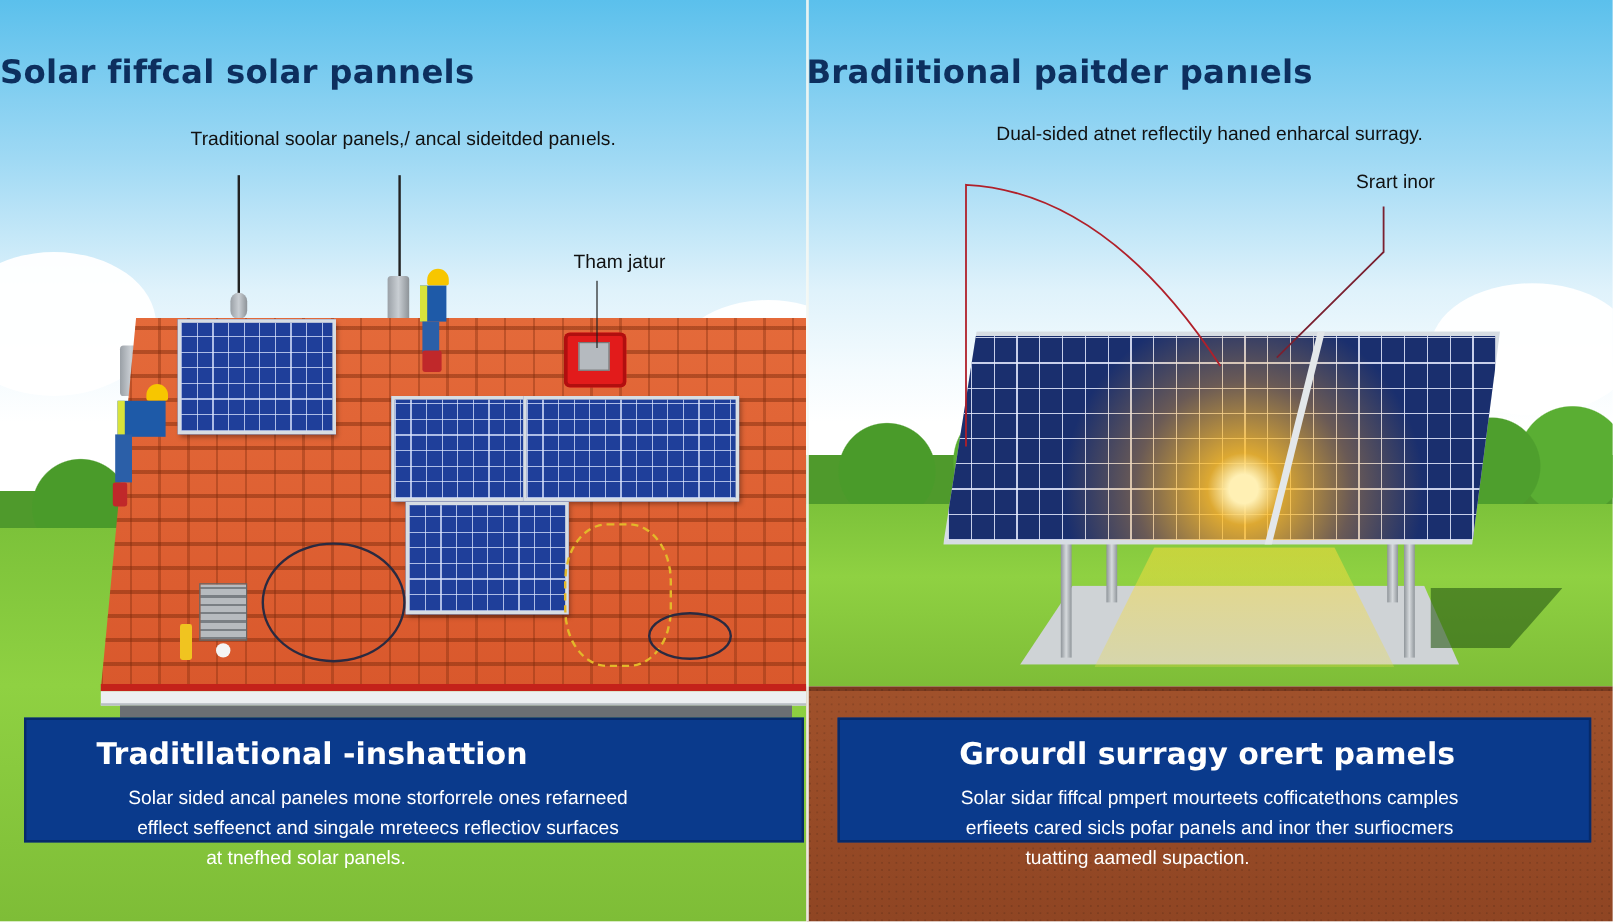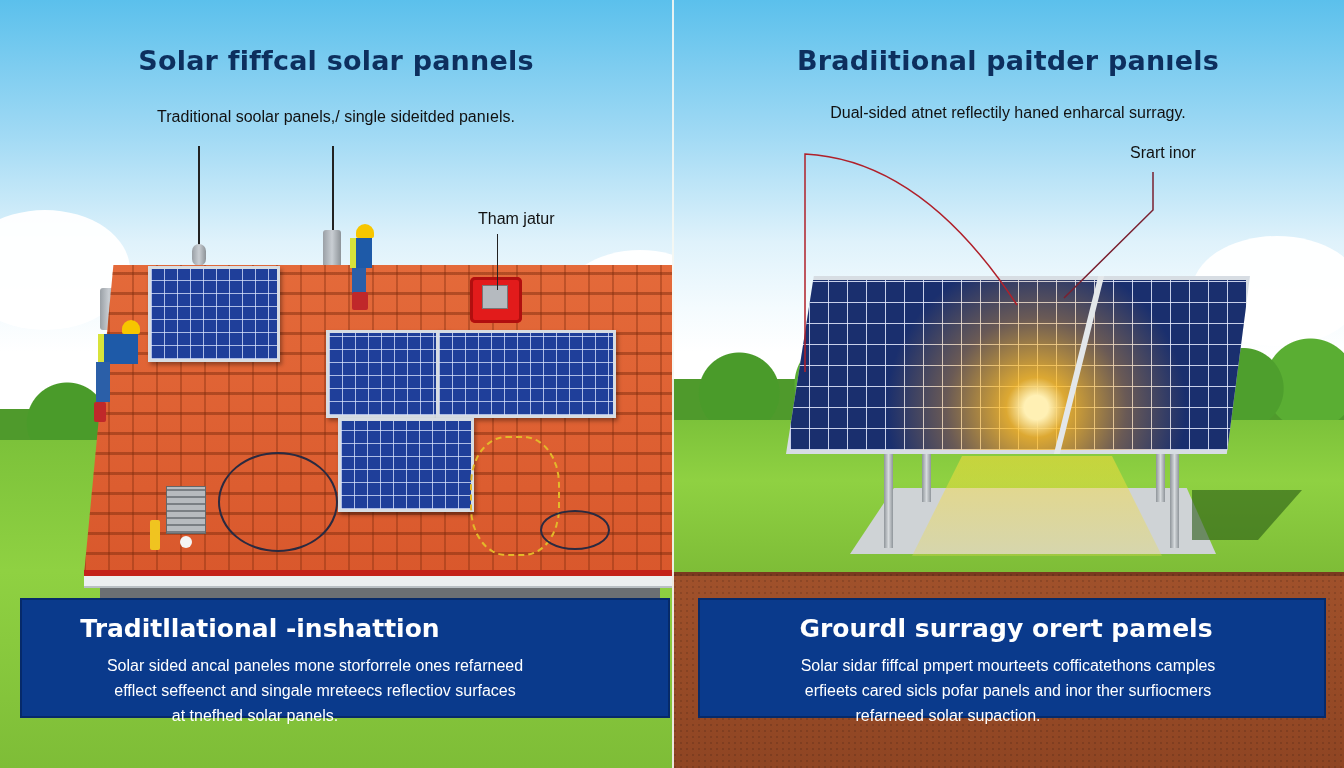--- a/index.html
+++ b/index.html
@@ -16,21 +16,21 @@
 
   .trees { position: absolute; left: 0; width: 100%; height: 90px;
            background: radial-gradient(circle at 10% 70%, #4a9b2a 0 40px, transparent 41px),
                        radial-gradient(circle at 25% 60%, #5aae33 0 45px, transparent 46px),
                        radial-gradient(circle at 85% 65%, #4e9f2d 0 40px, transparent 41px),
                        radial-gradient(circle at 95% 60%, #5aae33 0 45px, transparent 46px),
                        linear-gradient(transparent 55%, #4f9a2c 55%); }
 
   .grass { position: absolute; left: 0; width: 100%; background: linear-gradient(#7cc23a, #8fd142 40%, #7ebd37); }
 
-  .title { position: absolute; left: 0; width: 100%; text-align: center; color: #0d2f5e;
+  .title { position: absolute; left: 0; width: 100%; text-align: left; color: #0d2f5e;
            font-family: "DejaVu Sans", sans-serif; font-weight: bold; font-size: 27px; top: 45px; letter-spacing: 0.2px; }
   .subtitle { position: absolute; left: 0; width: 100%; text-align: center; color: #111;
               font-family: "Liberation Sans", sans-serif; font-size: 16px; }
 
   .label { position: absolute; color: #111; font-family: "Liberation Sans", sans-serif; font-size: 16px; }
 
   
   .roof { position: absolute; left: 84px; top: 265px; width: 588px; height: 310px;
           clip-path: polygon(5% 0, 100% 0, 100% 100%, 0 100%);
           background:
@@ -58,21 +58,21 @@
   .vent-box { position: absolute; background: linear-gradient(#cfd3d6,#8f959a); border: 1px solid #666;
               background-image: repeating-linear-gradient(0deg, #7a7f84 0 2px, #b7bbbf 2px 7px); }
   .red-box { position: absolute; left: 470px; top: 277px; width: 52px; height: 46px; background: #e21b1b;
              border-radius: 5px; box-shadow: 0 0 0 3px #b10f0f inset; }
   .red-box-inner { position: absolute; left: 12px; top: 8px; width: 26px; height: 24px; background: #b5babf; border: 1px solid #777; }
 
   .cable { position: absolute; border: 2px solid #2a2a40; border-radius: 50%; }
   .chain { position: absolute; border: 2px dashed #e3b82a; border-radius: 40%; }
 
   
-  .info { position: absolute; top: 598px; height: 120px; background: #0a3a8c; border: 2px solid #062a6a; color: #fff; text-align: center; }
+  .info { position: absolute; top: 598px; height: 104px; background: #0a3a8c; border: 2px solid #062a6a; color: #fff; text-align: center; }
   .info-title { font-family: "DejaVu Sans", sans-serif; font-weight: bold; font-size: 25px; margin-top: 14px; }
   .info-body { font-family: "Liberation Sans", sans-serif; font-size: 16px; line-height: 25px; margin-top: 10px; }
 
   .divider { position: absolute; left: 672px; top: 0; width: 2px; height: 768px; background: #f5f7f2; opacity: 0.9; }
 
   
   .soil { position: absolute; left: 0; top: 572px; width: 672px; height: 196px;
           background: linear-gradient(#7a3a1f 0 4px, #a0512b 4px, #8f4523);
           background-image: radial-gradient(rgba(0,0,0,0.12) 1px, transparent 1px), linear-gradient(#7a3a1f 0 4px, #a0512b 4px, #8f4523);
           background-size: 6px 6px, 100% 100%; }
@@ -102,21 +102,21 @@
 <body>
 
 <div class="half left">
   <div class="sky"></div>
   <div class="cloud" style="left:-40px;top:210px;width:170px;height:120px;"></div>
   <div class="cloud" style="left:560px;top:250px;width:160px;height:110px;"></div>
   <div class="trees" style="top:360px;"></div>
   <div class="grass" style="top:440px;height:328px;"></div>
 
   <div class="title">Solar fiffcal  solar pannels</div>
-  <div class="subtitle" style="top:108px;padding-left:0;">Traditional soolar panels,/ single sideitded panıels.</div>
+  <div class="subtitle" style="top:108px;padding-left:0;">Traditional soolar panels,/ ancal sideitded panıels.</div>
 
   <div class="rod" style="left:198px;top:146px;height:100px;"></div>
   <div class="chimney" style="left:192px;top:244px;width:14px;height:22px;border-radius:7px;"></div>
   <div class="rod" style="left:332px;top:146px;height:86px;"></div>
   <div class="chimney" style="left:323px;top:230px;width:18px;height:58px;"></div>
 
   <div class="chimney" style="left:100px;top:288px;width:18px;height:42px;"></div>
 
   <div class="roof"></div>
   <div class="roof-edge"></div>
@@ -192,18 +192,18 @@
   <svg class="overlay" width="672" height="420">
     <path d="M 133 372 L 133 154 Q 250 160 345 305" stroke="#b0202a" stroke-width="1.5" fill="none"></path>
     <path d="M 481 172 L 481 210 L 392 298" stroke="#7a2030" stroke-width="1.5" fill="none"></path>
   </svg>
 
   <div class="info" style="left:26px;width:628px;">
     <div class="info-title" style="margin-left:-12px;">Grourdl surragy orert pamels</div>
     <div class="info-body" style="margin-left:-8px;">
       <div>Solar sidar fiffcal pmpert mourteets cofficatethons camples</div>
       <div>erfieets cared sicls pofar panels and inor ther surfiocmers</div>
-      <div style="margin-left:-120px;">refarneed solar supaction.</div>
+      <div style="margin-left:-120px;">tuatting aamedl supaction.</div>
     </div>
   </div>
 </div>
 
 <div class="divider"></div>
 
 </body></html>

